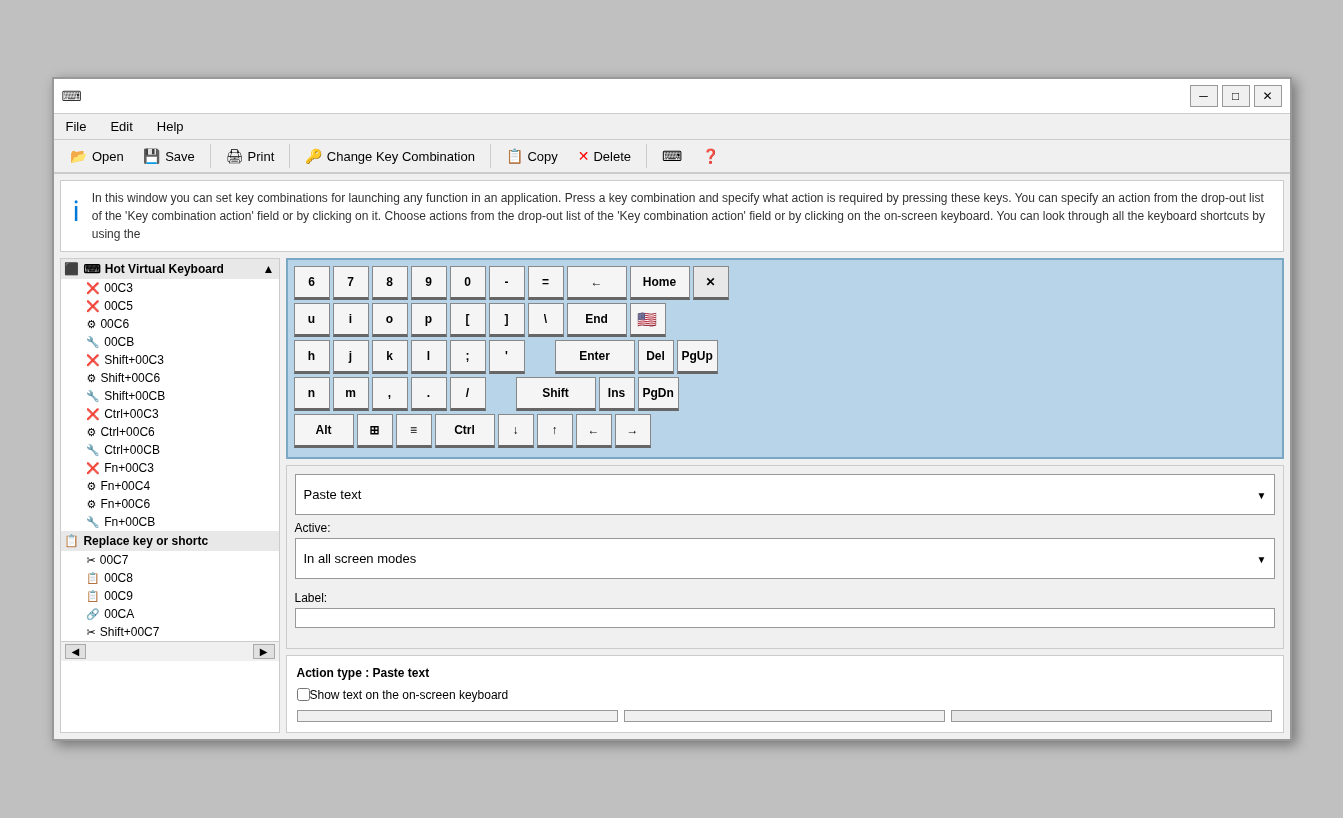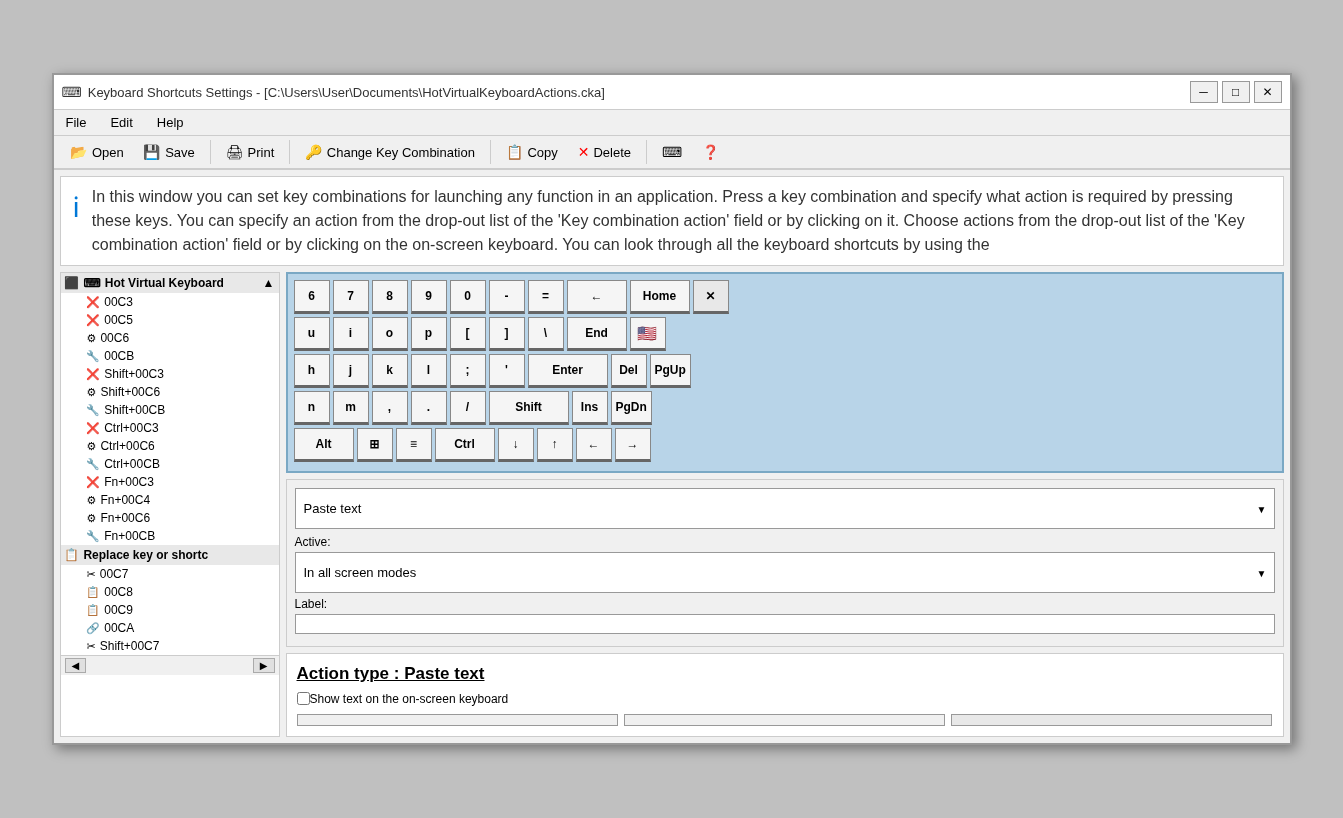--- a/index.html
+++ b/index.html
@@ -63,21 +63,21 @@
     .info-bar {
       background: #fff;
       border: 1px solid #ccc;
       margin: 6px;
       padding: 8px 12px;
       display: flex;
       gap: 12px;
       align-items: flex-start;
     }
     .info-icon { font-size: 28px; color: #0078d7; flex-shrink: 0; margin-top: 2px; }
-    .info-text { font-size: 16px; color: #333; line-height: 1.5; }
+    .info-text { font-size: 12px; color: #333; line-height: 1.5; }
 
     .main-content {
       display: flex;
       margin: 0 6px 6px 6px;
       gap: 6px;
     }
 
     .sidebar {
       width: 220px;
       flex-shrink: 0;
@@ -148,29 +148,29 @@
       height: 34px;
       display: flex;
       align-items: center;
       justify-content: center;
       font-size: 12px;
       font-weight: bold;
       cursor: pointer;
       padding: 0 4px;
     }
     .key.wide { min-width: 60px; }
-    .key.wider { min-width: 80px; }
+    .key.wider { min-width: 80px; margin-left: 27px; }
 
     .action-panel {
       background: #fff;
       border: 1px solid #ccc;
       padding: 10px;
     }
-    .action-title { font-size: 17px; font-weight: bold; margin-bottom: 8px; text-decoration: underline; }
-    .form-row { margin-bottom: 4px; }
+    .action-title { font-size: 12px; font-weight: bold; margin-bottom: 8px; }
+    .form-row { margin-bottom: 12px; }
     .form-label { font-size: 12px; margin-bottom: 3px; }
     .form-control {
       width: 100%;
       border: 1px solid #999;
       padding: 2px 4px;
       font-size: 12px;
       background: white;
     }
     .text-area {
       width: 100%;
@@ -247,21 +247,20 @@
     }
   </style>
 </head>
 <body>
 
 <div class="window">
 
   <div class="title-bar">
     <div class="title-bar-left">
       <span class="title-bar-icon">⌨</span>
-      <span>Keyboard Shortcuts Settings - [C:\Users\User\Documents\HotVirtualKeyboardActions.cka]</span>
     </div>
     <div class="title-bar-controls">
       <button class="title-bar-btn">─</button>
       <button class="title-bar-btn">□</button>
       <button class="title-bar-btn close">✕</button>
     </div>
   </div>
 
   <div class="menu-bar">
     <span class="menu-item">File</span>

